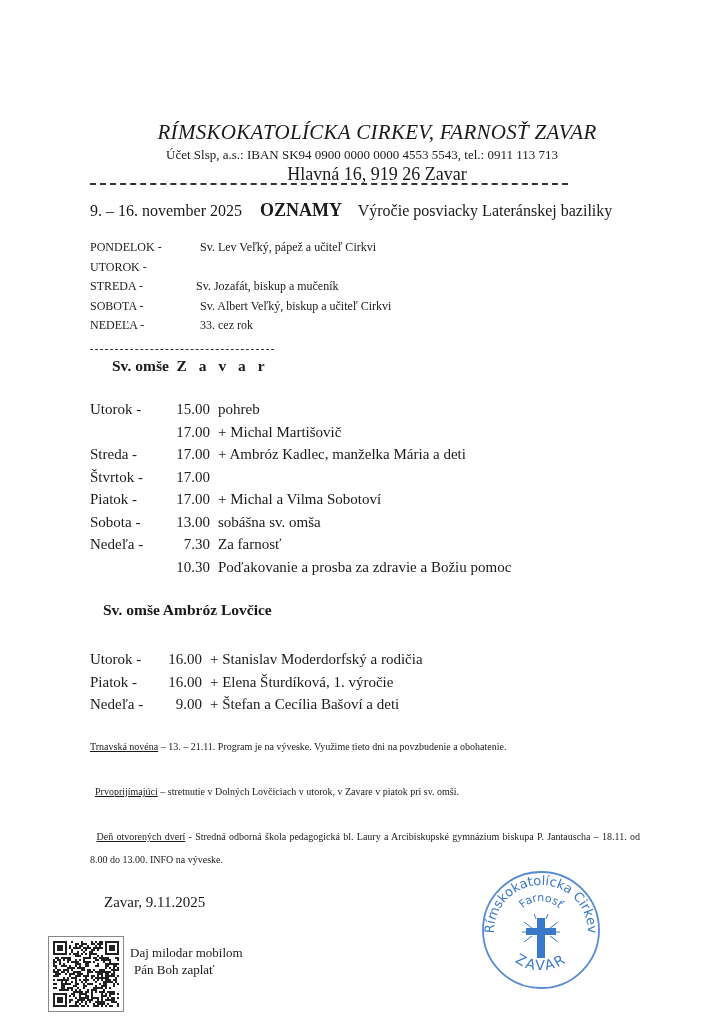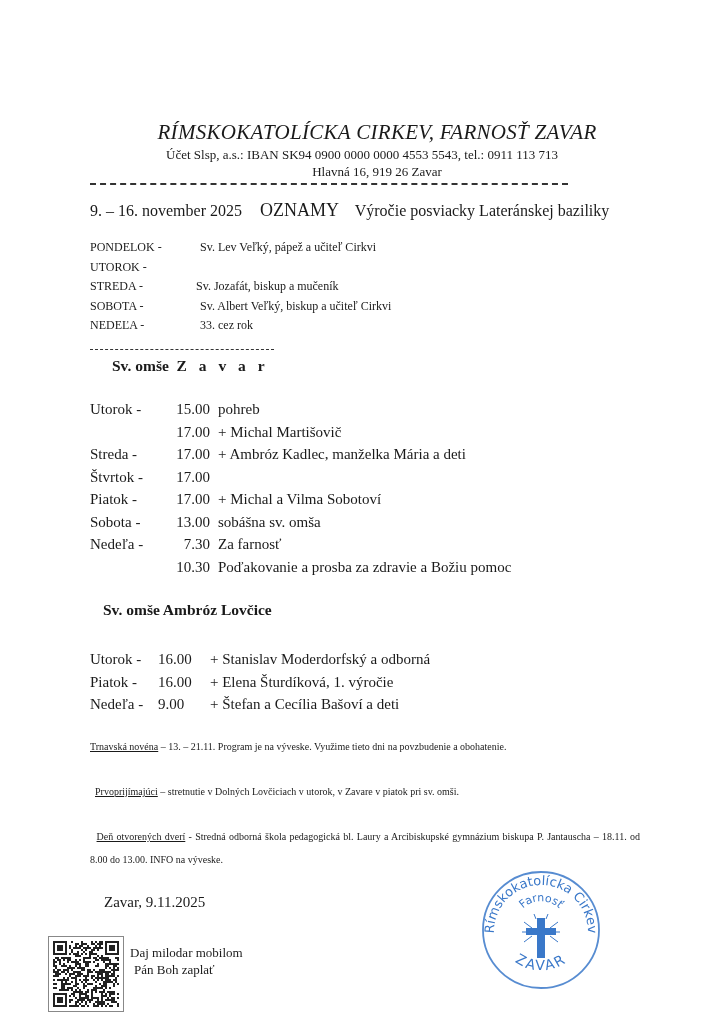--- a/index.html
+++ b/index.html
@@ -8,44 +8,44 @@
       font-family: "Liberation Serif", "DejaVu Serif", serif;
       color: #1a1a1a;
     }
     .abs { position: absolute; white-space: nowrap; }
     .title {
       left: 0; width: 724px; top: 120px; text-align: center;
       font-style: italic; font-size: 21px; letter-spacing: 0.3px;
       padding-left: 30px; box-sizing: border-box;
     }
     .account { left: 0; width: 724px; top: 147px; text-align: center; font-size: 13px; box-sizing: border-box; }
-    .address { left: 0; width: 724px; top: 164px; text-align: center; font-size: 13px; padding-left: 30px; box-sizing: border-box; }
+    .address { left: 0; width: 724px; top: 164px; text-align: center; font-size: 18px; padding-left: 30px; box-sizing: border-box; }
     .dash-line {
       left: 90px; top: 183px; width: 478px; height: 0;
       border-top: 2px dashed #333;
     }
     .header-line { left: 90px; top: 200px; font-size: 16px; }
     .header-line .date { display: inline-block; margin-right: 14px; }
-    .header-line .oznamy { font-weight: normal; font-size: 18px; margin-right: 12px; }
+    .header-line .oznamy { font-weight: bold; font-size: 18px; margin-right: 12px; }
     .saints { left: 90px; top: 238px; font-size: 12px; line-height: 19.5px; }
     .saints .row { display: flex; }
     .saints .day { display: inline-block; }
     .sep2 { left: 90px; top: 349px; width: 184px; height: 0; border-top: 1.5px dashed #333; }
     .section-heading { font-weight: bold; font-size: 15.5px; }
     .h-zavar { left: 112px; top: 357px; }
     .h-zavar .spaced { letter-spacing: 4px; }
     .mass-table { left: 90px; top: 398px; font-size: 15px; line-height: 22.5px; }
     .mass-table .mrow { display: flex; height: 22.5px; }
     .mass-table .mday { width: 72px; display: inline-block; }
     .mass-table .mtime { width: 48px; display: inline-block; text-align: right; margin-right: 8px; }
     .h-dl { left: 103px; top: 601px; }
     .dl-table { left: 90px; top: 648px; font-size: 15px; line-height: 22.5px; }
     .dl-table .mrow { display: flex; height: 22.5px; }
     .dl-table .mday { width: 68px; display: inline-block; }
-    .dl-table .mtime { width: 44px; display: inline-block; margin-right: 8px; }
+    .dl-table .mtime { width: 44px; display: inline-block; text-align: right; margin-right: 8px; }
     .para {
       left: 90px; width: 550px; font-size: 10px; line-height: 22.5px;
       white-space: normal; text-align: justify;
     }
     .para u { text-decoration: underline; }
     .p1 { top: 736px; }
     .p2 { top: 781px; }
     .p3 { top: 826px; }
     .signoff { left: 104px; top: 894px; font-size: 15px; }
     .qr-box {
@@ -141,21 +141,21 @@
       <span>Poďakovanie a prosba za zdravie a Božiu pomoc</span>
     </div>
 </div>
 
 <div class="abs section-heading h-dl">Sv. omše Ambróz Lovčice</div>
 
 <div class="abs dl-table">
   <div class="mrow">
       <span class="mday">Utorok -</span>
       <span class="mtime">16.00</span>
-      <span>+ Stanislav Moderdorfský a odborná</span>
+      <span>+ Stanislav Moderdorfský a rodičia</span>
     </div>
   <div class="mrow">
       <span class="mday">Piatok -</span>
       <span class="mtime">16.00</span>
       <span>+ Elena Šturdíková, 1. výročie</span>
     </div>
   <div class="mrow">
       <span class="mday">Nedeľa -</span>
       <span class="mtime">9.00</span>
       <span>+ Štefan a Cecília Bašoví a deti</span>

